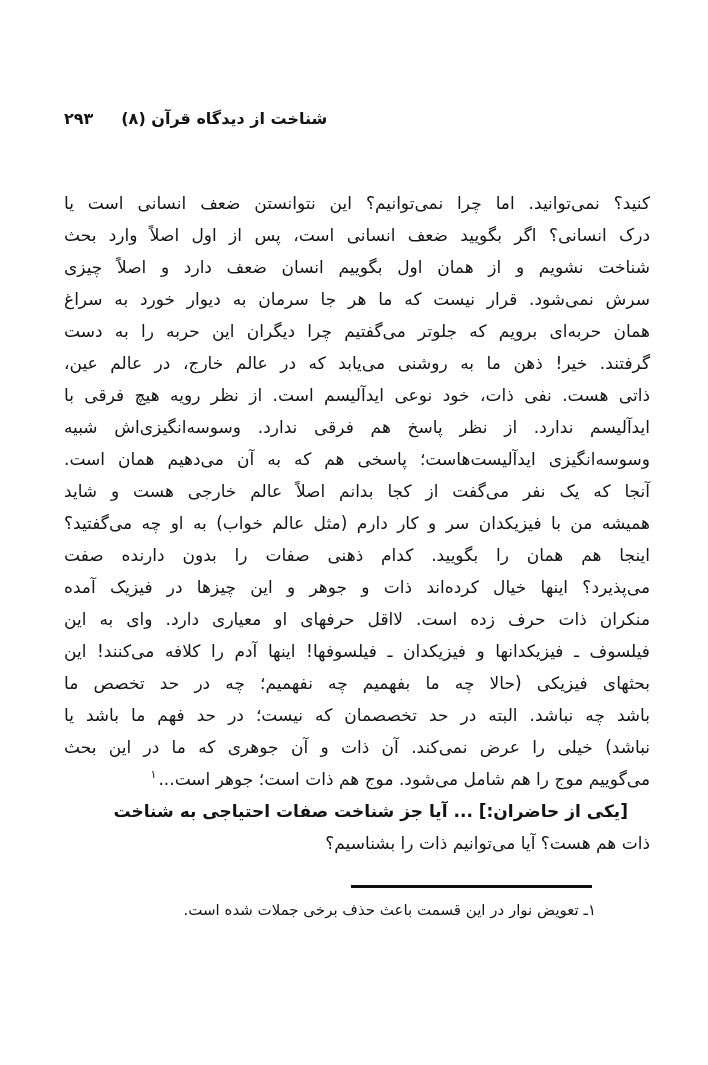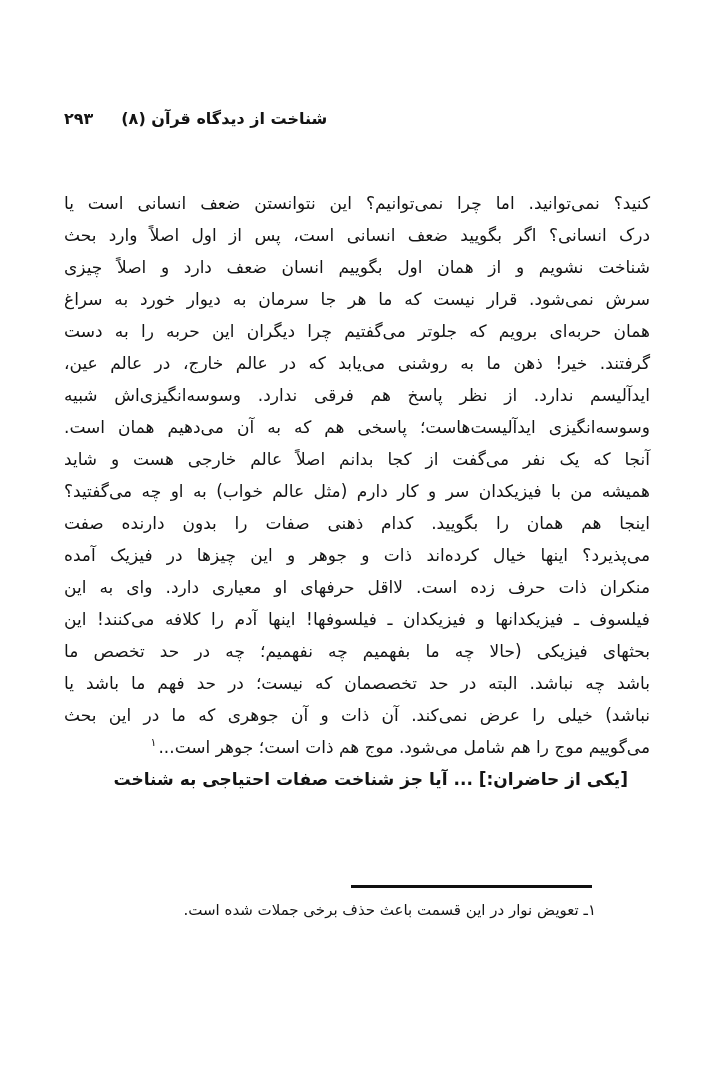--- a/index.html
+++ b/index.html
@@ -89,32 +89,34 @@
     <span>۲۹۳</span>
   </header>
 
   <main class="body-text" id="body-lines">
       <div class="line">کنید؟ نمی‌توانید. اما چرا نمی‌توانیم؟ این نتوانستن ضعف انسانی است یا</div>
       <div class="line">درک انسانی؟ اگر بگویید ضعف انسانی است، پس از اول اصلاً وارد بحث</div>
       <div class="line">شناخت نشویم و از همان اول بگوییم انسان ضعف دارد و اصلاً چیزی</div>
       <div class="line">سرش نمی‌شود. قرار نیست که ما هر جا سرمان به دیوار خورد به سراغ</div>
       <div class="line">همان حربه‌ای برویم که جلوتر می‌گفتیم چرا دیگران این حربه را به دست</div>
       <div class="line">گرفتند. خیر! ذهن ما به روشنی می‌یابد که در عالم خارج، در عالم عین،</div>
+      <div class="line">ذاتی هست. نفی ذات، خود نوعی ایدآلیسم است. از نظر رویه هیچ فرقی با</div>
       <div class="line">ایدآلیسم ندارد. از نظر پاسخ هم فرقی ندارد. وسوسه‌انگیزی‌اش شبیه</div>
       <div class="line">وسوسه‌انگیزی ایدآلیست‌هاست؛ پاسخی هم که به آن می‌دهیم همان است.</div>
       <div class="line">آنجا که یک نفر می‌گفت از کجا بدانم اصلاً عالم خارجی هست و شاید</div>
       <div class="line">همیشه من با فیزیکدان سر و کار دارم (مثل عالم خواب) به او چه می‌گفتید؟</div>
       <div class="line">اینجا هم همان را بگویید. کدام ذهنی صفات را بدون دارنده صفت</div>
       <div class="line">می‌پذیرد؟ اینها خیال کرده‌اند ذات و جوهر و این چیزها در فیزیک آمده</div>
       <div class="line">منکران ذات حرف زده است. لااقل حرفهای او معیاری دارد. وای به این</div>
       <div class="line">فیلسوف ـ فیزیکدانها و فیزیکدان ـ فیلسوفها! اینها آدم را کلافه می‌کنند! این</div>
       <div class="line">بحثهای فیزیکی (حالا چه ما بفهمیم چه نفهمیم؛ چه در حد تخصص ما</div>
       <div class="line">باشد چه نباشد. البته در حد تخصصمان که نیست؛ در حد فهم ما باشد یا</div>
       <div class="line">نباشد) خیلی را عرض نمی‌کند. آن ذات و آن جوهری که ما در این بحث</div>
       <div class="line line-end">می‌گوییم موج را هم شامل می‌شود. موج هم ذات است؛ جوهر است...<sup>۱</sup></div>
       <div class="line line-end line-indent">[یکی از حاضران:] ... آیا جز شناخت صفات احتیاجی به شناخت</div>
+      <div class="line line-end">ذات هم هست؟ آیا می‌توانیم ذات را بشناسیم؟</div>
     </main>
 
   <div class="footnote-rule"></div>
 
   <div class="footnote">۱ـ تعویض نوار در این قسمت باعث حذف برخی جملات شده است.</div>
 
 </div>
 
 </body></html>

